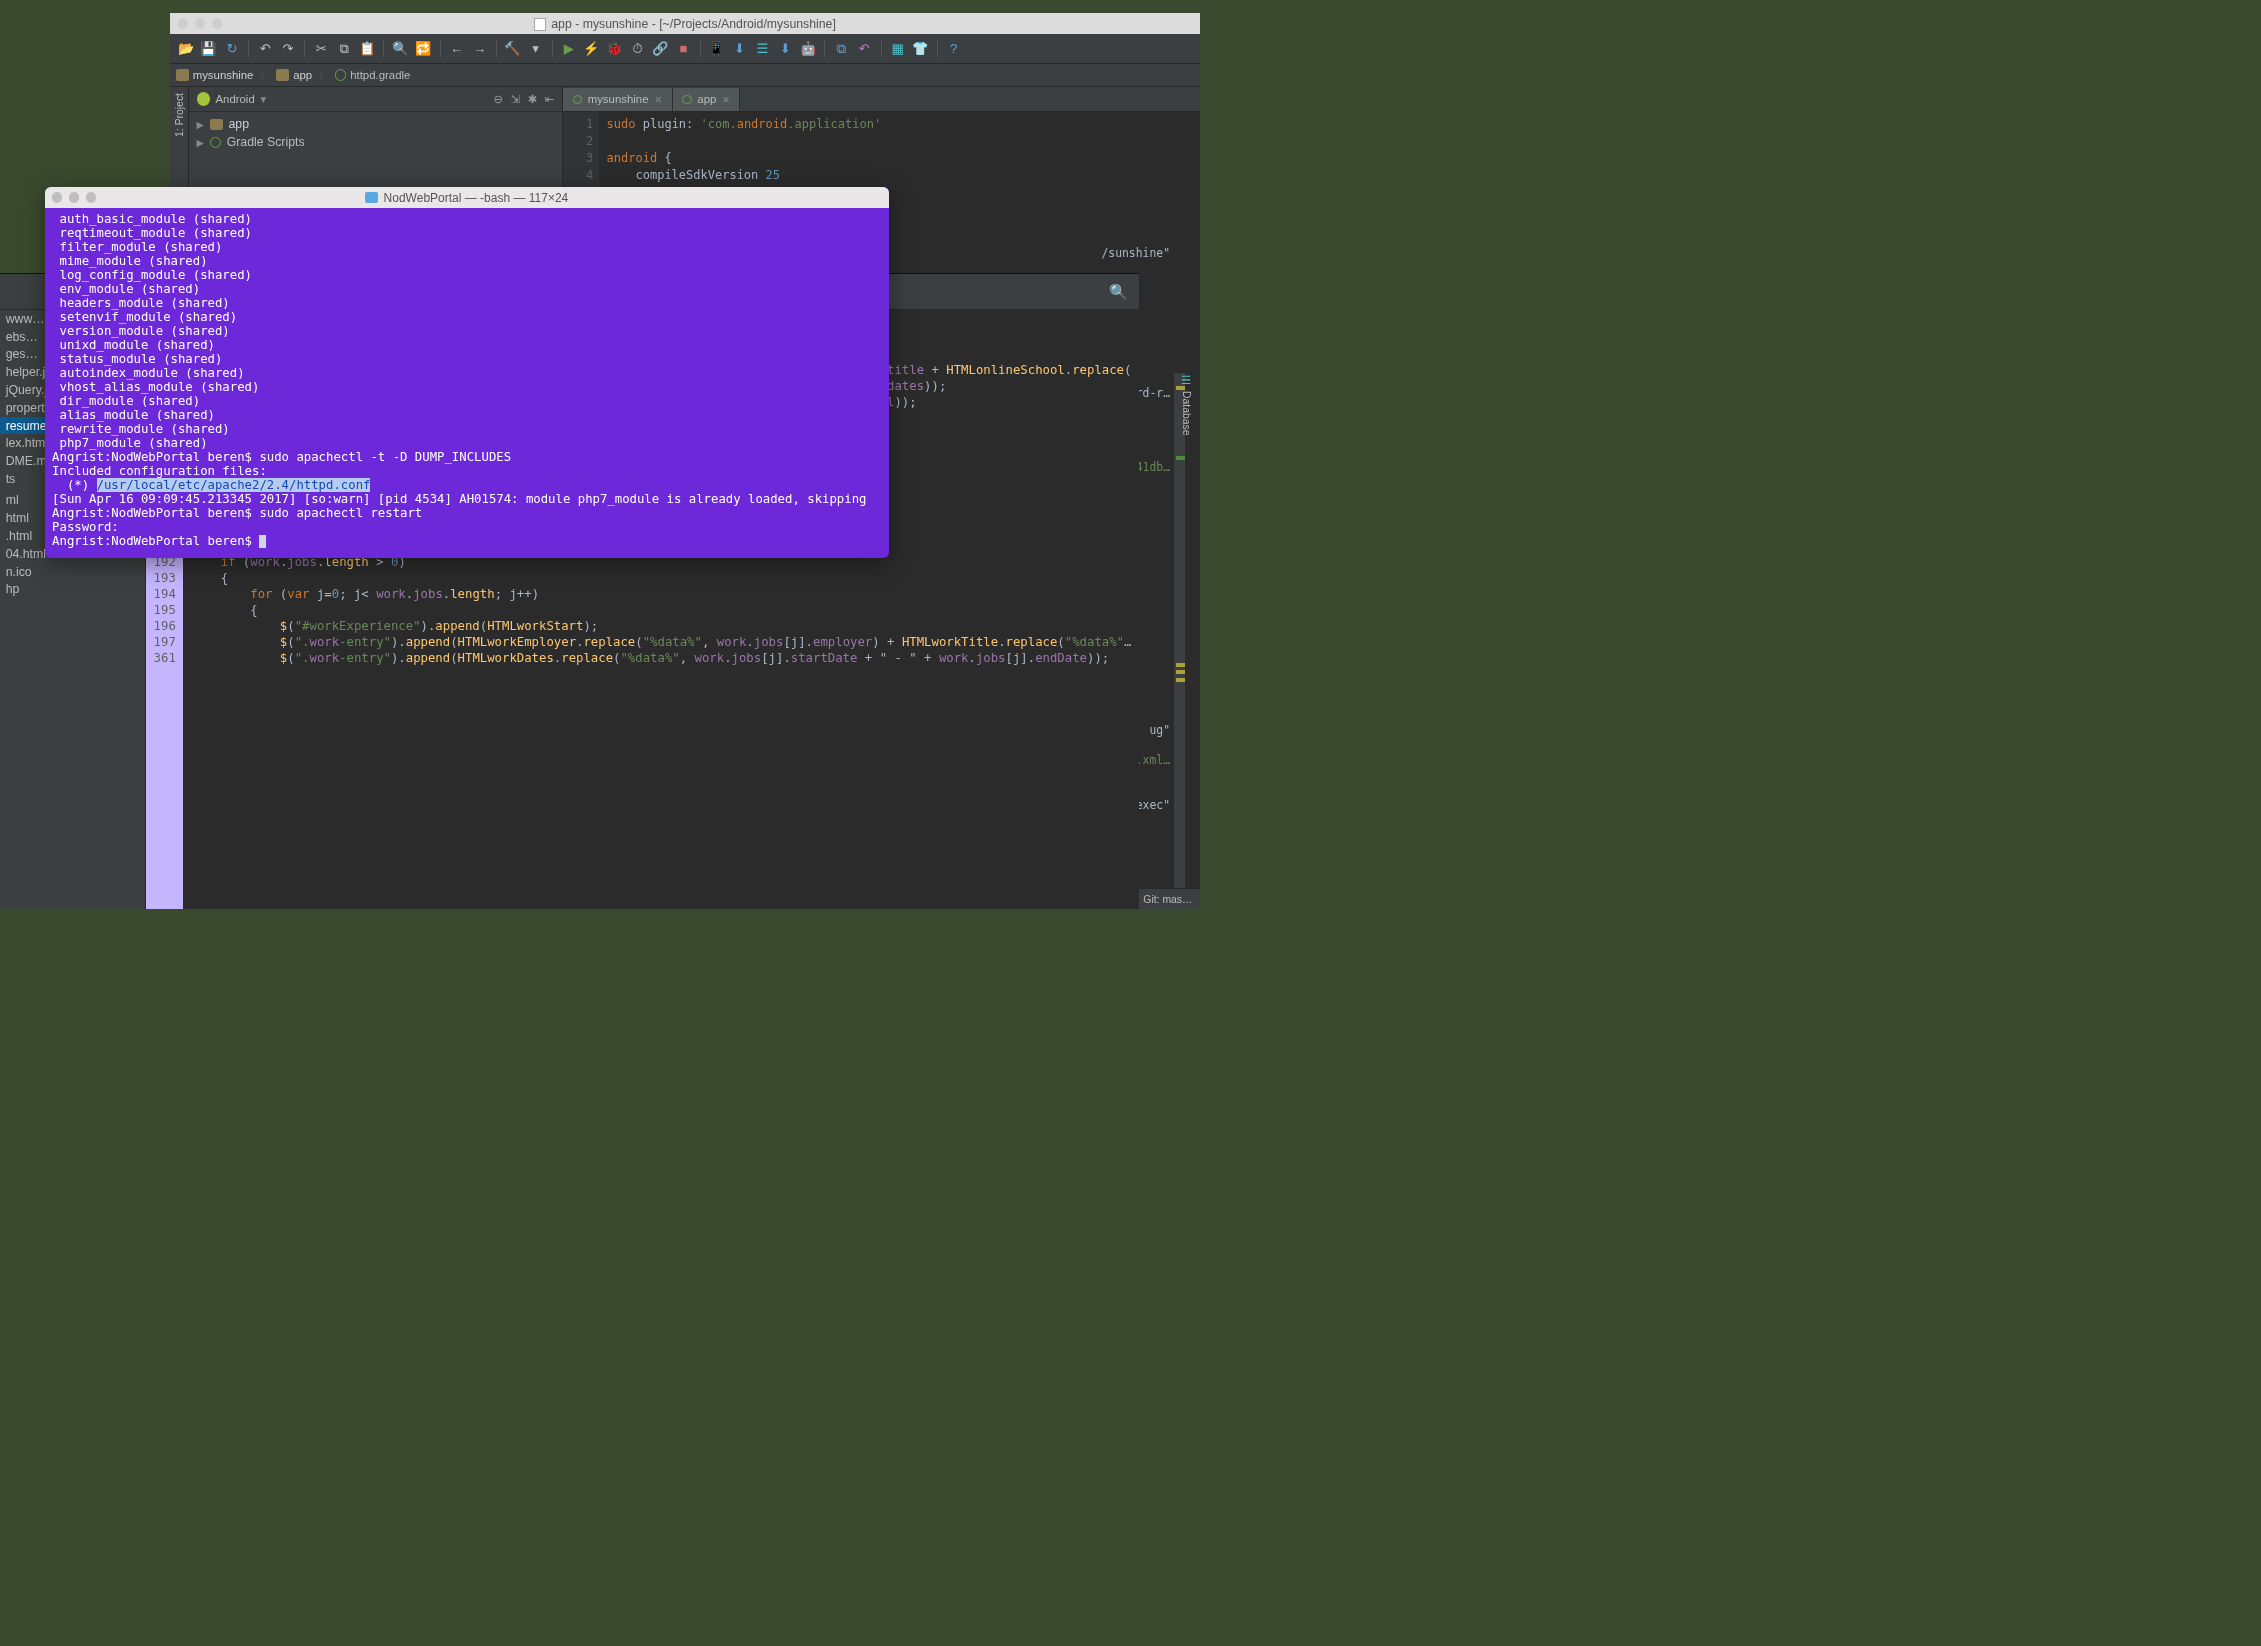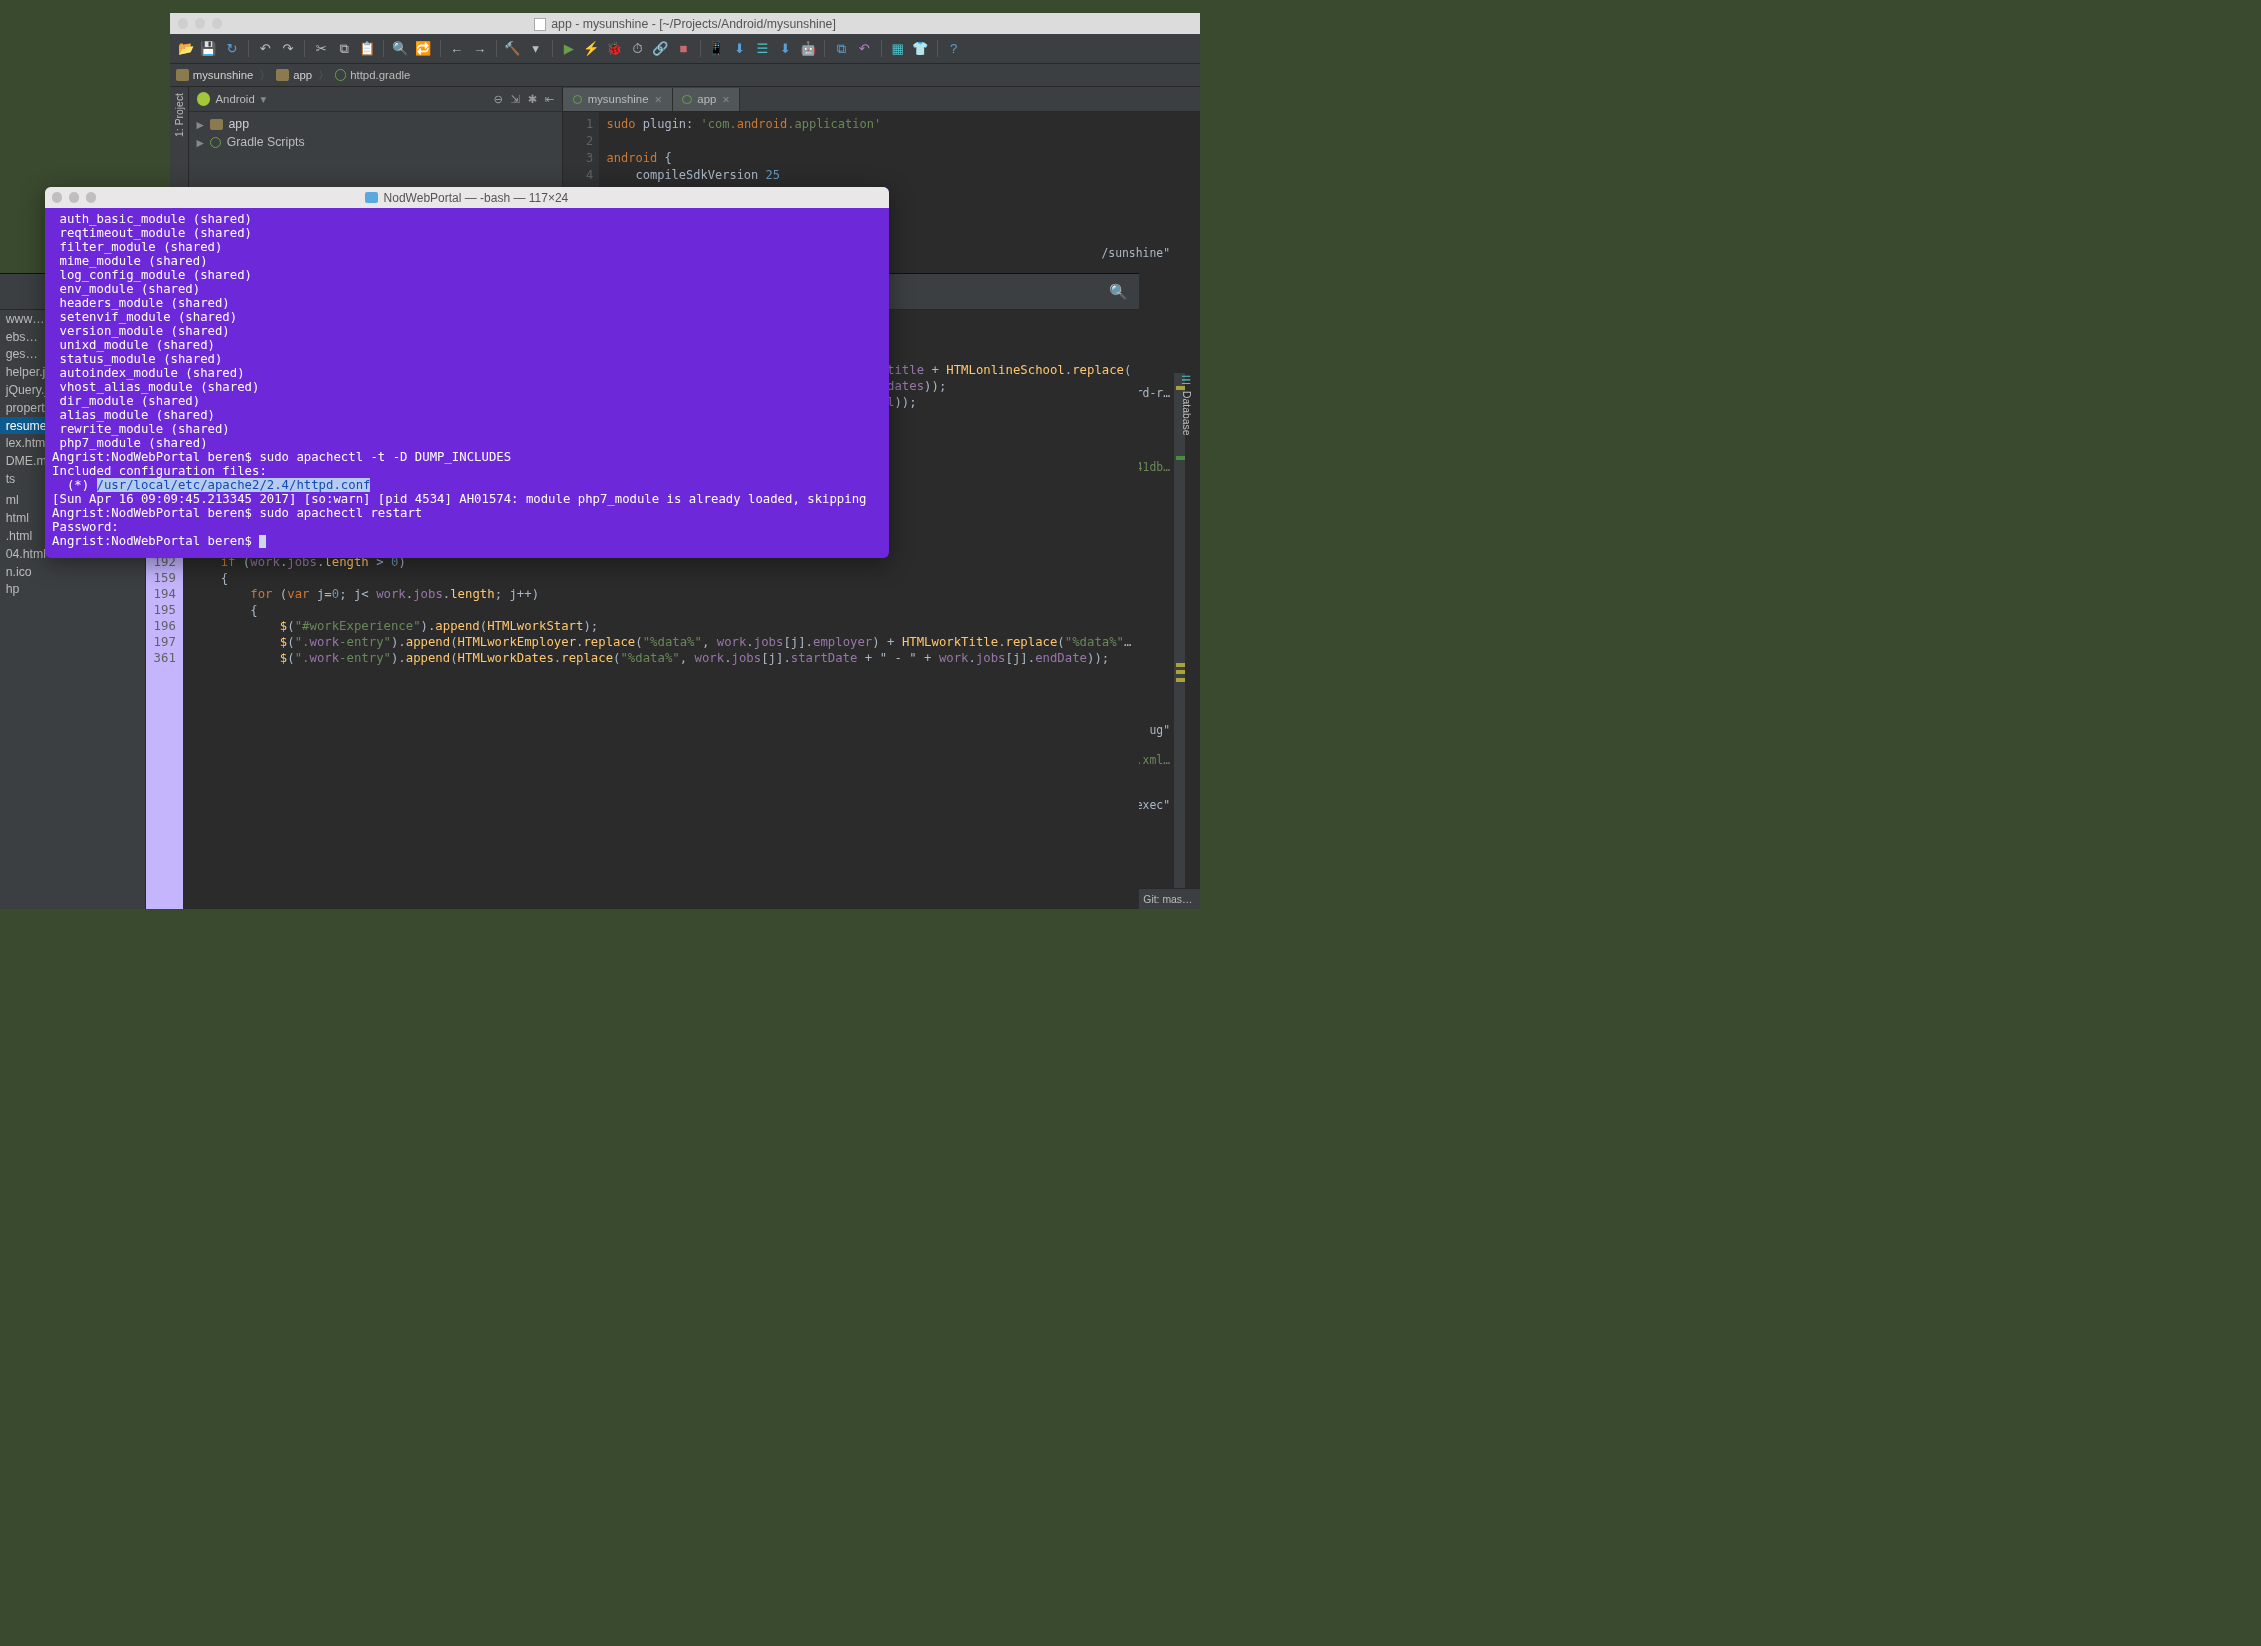--- a/index.html
+++ b/index.html
@@ -560,21 +560,21 @@
           <div>183</div>
           <div>184</div>
           <div>185</div>
           <div>186</div>
           <div>187</div>
           <div>188</div>
           <div>189</div>
           <div>190</div>
           <div>191</div>
           <div>192</div>
-          <div>159</div>
+          <div>193</div>
           <div>194</div>
           <div>195</div>
           <div>196</div>
           <div>197</div>
           <div>361</div>
         </div>
       <div class="ide2-code" id="code2"><span class="jq">$</span>( '.<span class="prop">education</span>-entry' ).<span class="id2">append</span> (<span class="def">HTMLonlineClasses</span>);
 <span class="kw2">for</span> (<span class="kw2">var</span> x = <span class="num2">0</span>; x &lt; <span class="prop">education</span>.<span class="prop">onlineCourses</span>.<span class="id2">length</span>; x++)
 {
     <span class="jq">$</span>(<span class="str2">".<span class="prop">education</span>-entry"</span>).<span class="id2">append</span>(<span class="def">HTMLonlineTitle</span>.<span class="id2">replace</span>(<span class="str2">"%data%"</span>, <span class="prop">education</span>.<span class="prop">onlineCourses</span>[x].<span class="prop">title</span> + <span class="def">HTMLonlineSchool</span>.<span class="id2">replace</span>(

